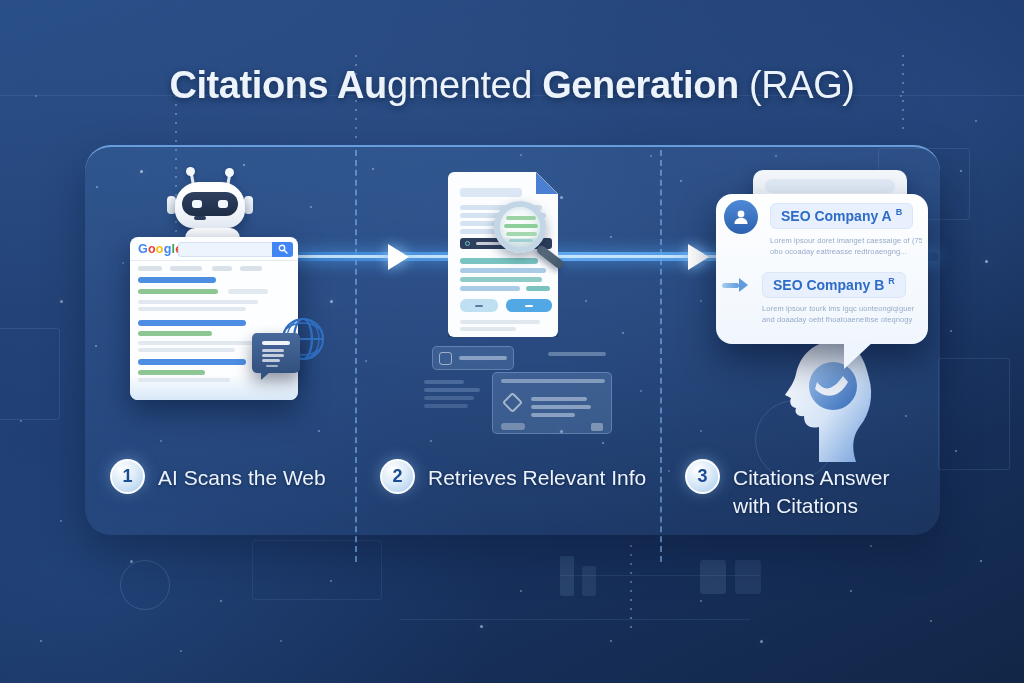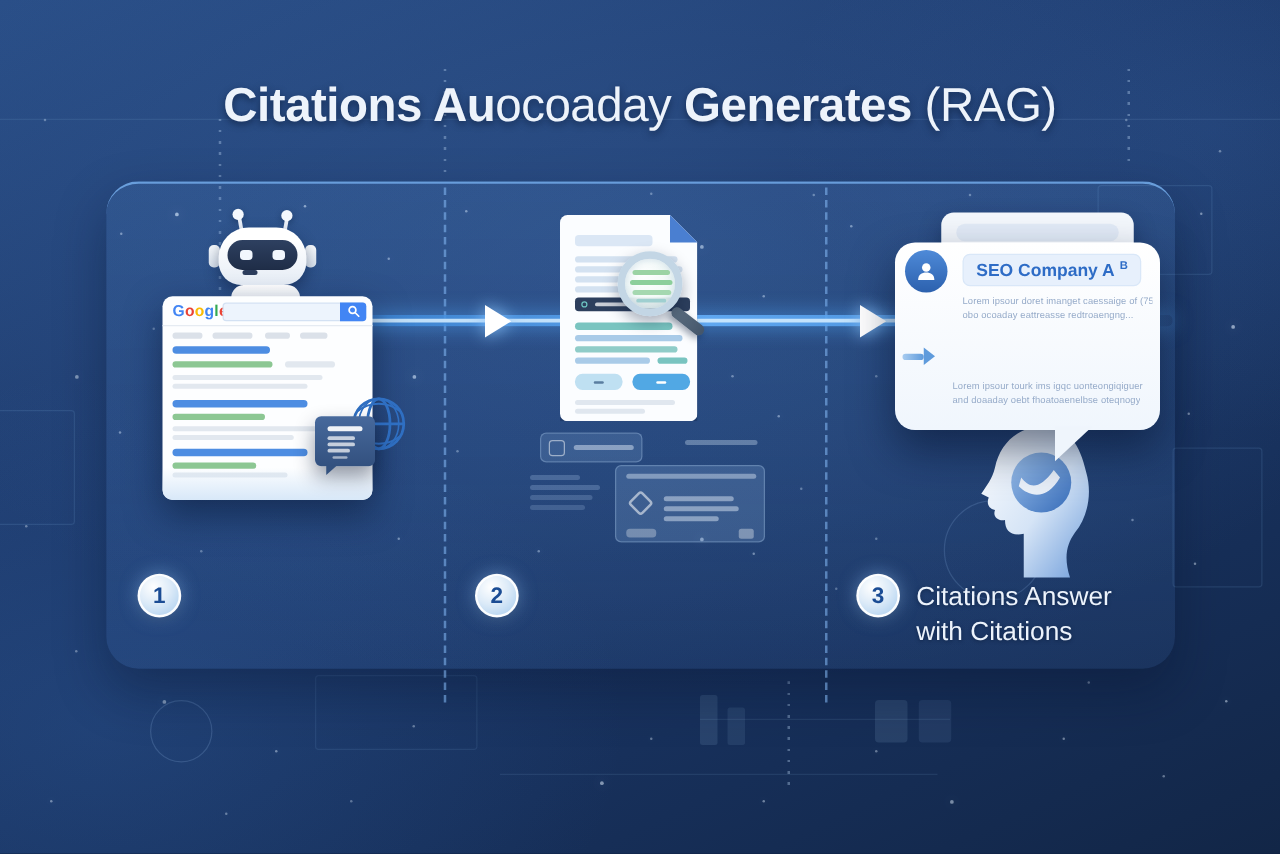--- a/index.html
+++ b/index.html
@@ -218,21 +218,21 @@
   <div class="dotcol" style="left:355px;top:55px;height:85px;"></div>
   <div class="dotcol" style="left:902px;top:55px;height:80px;"></div>
   <div class="dotcol" style="left:630px;top:545px;height:90px;"></div>
   <div class="deco-ring" style="left:755px;top:400px;width:80px;height:80px;"></div>
   <div class="deco-ring" style="left:120px;top:560px;width:50px;height:50px;"></div>
   <div class="deco-line" style="left:560px;top:556px;width:14px;height:40px;background:rgba(170,210,250,.12);border-radius:2px;"></div>
   <div class="deco-line" style="left:582px;top:566px;width:14px;height:30px;background:rgba(170,210,250,.10);border-radius:2px;"></div>
   <div class="deco-line" style="left:700px;top:560px;width:26px;height:34px;background:rgba(170,210,250,.12);border-radius:3px;"></div>
   <div class="deco-line" style="left:735px;top:560px;width:26px;height:34px;background:rgba(170,210,250,.09);border-radius:3px;"></div>
 
-  <h1 id="title"><span class="b">Citations Au</span><span>ocoaday </span><span class="b">Generates</span><span> (RAG)</span></h1>
+  <h1 id="title"><span class="b">Citations Au</span><span>gmented </span><span class="b">Generation</span><span> (RAG)</span></h1>
 
   <div id="panel"></div>
   <div class="divider" style="left:355px;"></div>
   <div class="divider" style="left:660px;"></div>
   <div id="flowline">
       <div class="core"></div>
     </div>
   <div class="flow-arrow" style="left:388px;"></div>
   <div class="flow-arrow" style="left:688px;"></div>
 
@@ -375,20 +375,24 @@
     <div class="cite-badge" style="left:54px;top:9px;">
         <span>SEO Company A</span>
         <span class="cite-sup">B</span>
       </div>
     <div class="tiny" style="left:54px;top:42px;width:152px;">Lorem ipsour doret imanget caessaige of (75)</div>
     <div class="tiny" style="left:54px;top:53px;width:144px;">obo ocoaday eattreasse redtroaengng...</div>
     <div id="arrow-b">
         <div class="shaft"></div>
         <div class="tip"></div>
       </div>
+    <div class="cite-badge" style="left:46px;top:78px;">
+        <span>SEO Company B</span>
+        <span class="cite-sup">R</span>
+      </div>
     <div class="tiny" style="left:46px;top:110px;width:158px;">Lorem ipsour tourk ims igqc uonteongiqiguer</div>
     <div class="tiny" style="left:46px;top:121px;width:150px;">and doaaday oebt fhoatoaenelbse oteqnogy.....</div>
   </div>
 
   <div id="head">
     <svg width="104" height="126" viewBox="0 0 104 126">
       <defs>
         <linearGradient id="hg" x1="0" y1="0" x2="1" y2="1">
           <stop offset="0" stop-color="#ffffff"></stop>
             <stop offset=".55" stop-color="#d5e4f6"></stop>
@@ -402,25 +406,27 @@
       <path d="M 60 3 C 38 3 24 17 20 36 C 18 45 13 51 9 57 L 15 60 C 13 65 15 69 20 70 C 18 75 22 79 28 78 C 28 87 33 91 43 89 L 43 124 L 80 124 C 75 108 77 98 84 88 C 94 76 98 57 93 40 C 88 17 78 3 60 3 Z" fill="url(#hg)"></path>
       <circle cx="57" cy="48" r="24" fill="url(#cg)" opacity=".95"></circle>
       <path d="M 41 44 C 47 52 55 55 67 38 L 72 44 C 62 62 48 60 39 51 Z" fill="#ffffff" opacity=".85"></path>
     </svg>
   </div>
 
   <div class="step" style="left:110px;top:459px;">
     <div class="step-circle">
         <span>1</span>
       </div>
+    <div class="step-label">AI Scans the Web</div>
   </div>
   <div class="step" style="left:380px;top:459px;">
     <div class="step-circle">
         <span>2</span>
       </div>
+    <div class="step-label">Retrieves Relevant Info</div>
   </div>
   <div class="step" style="left:685px;top:459px;width:245px;">
     <div class="step-circle">
         <span>3</span>
       </div>
     <div class="step-label" style="max-width:195px;">Citations Answer with Citations</div>
   </div>
 
 </div>
 

